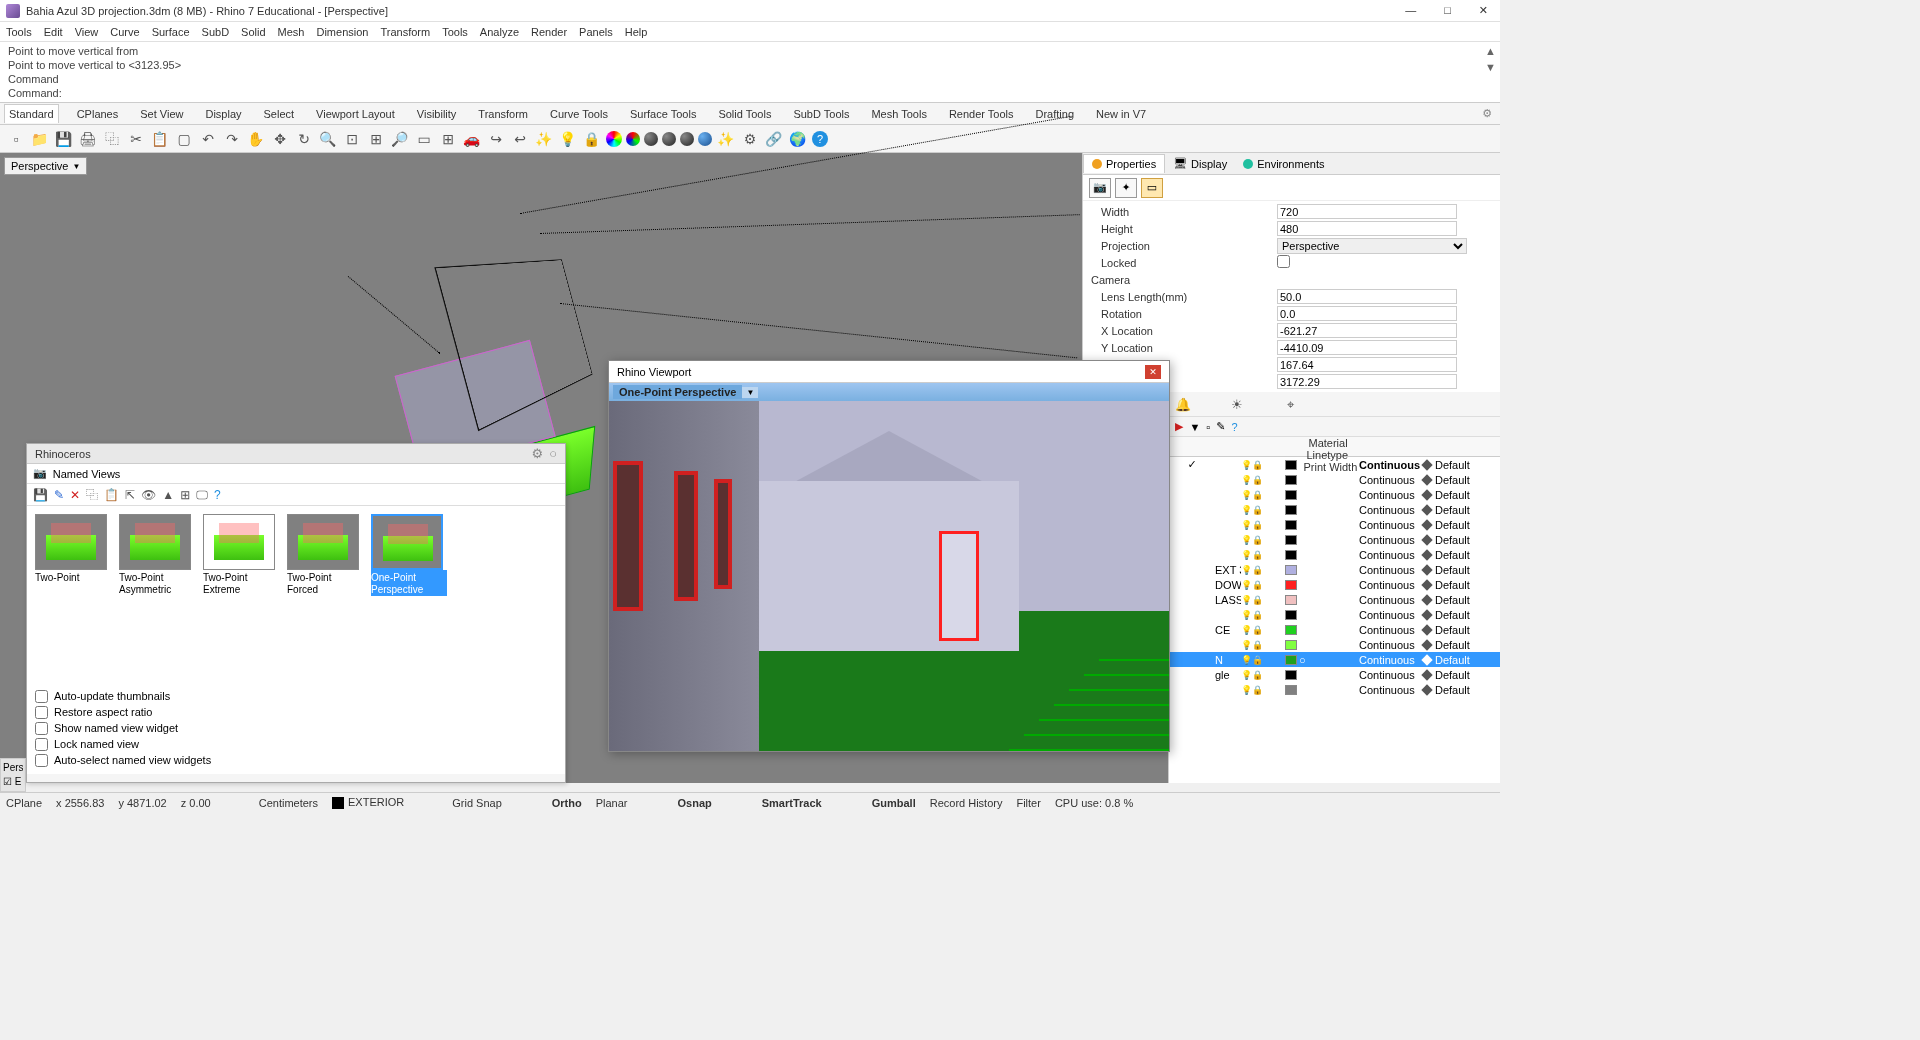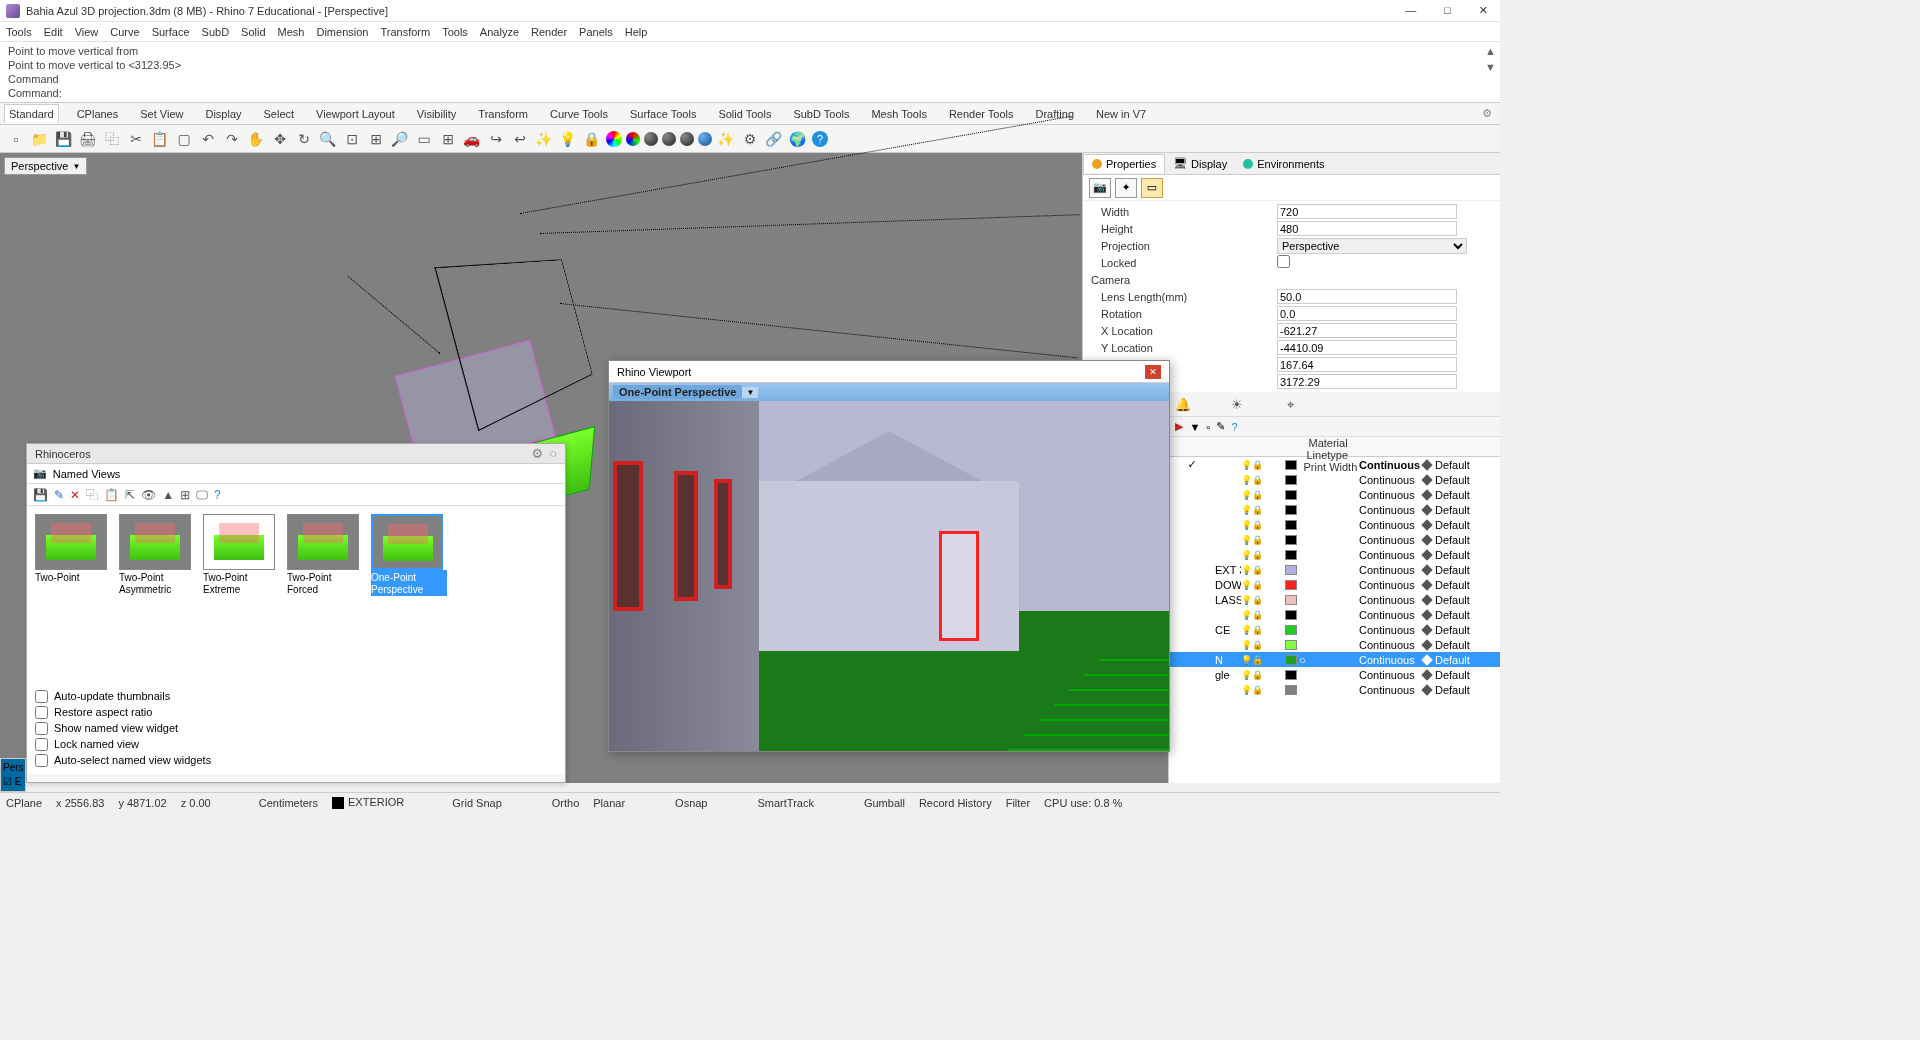--- a/index.html
+++ b/index.html
@@ -124,27 +124,27 @@
 .nvpanel .thumb .img { width: 72px; height: 56px; border: 1px solid #888; background: #808080; position: relative; overflow: hidden; }
 .nvpanel .thumb.sel .img { border: 2px solid #3399ff; }
 .nvpanel .thumb.sel .cap { background: #3399ff; color: #fff; }
 .nvpanel .thumb .img .mini { position: absolute; left: 10px; top: 20px; width: 50px; height: 25px; background: linear-gradient(#7aff2a,#3ec010); }
 .nvpanel .thumb .img .minib { position: absolute; left: 15px; top: 8px; width: 40px; height: 20px; background: rgba(255,100,100,0.4); }
 .nvpanel .thumb .cap { text-align: left; padding: 2px 0; font-size: 10px; line-height: 12px; height: 26px; }
 .nvpanel .opts { padding: 4px 8px; background: #fff; }
 .nvpanel .opts label { display: flex; align-items: flex-start; gap: 6px; height: 16px; font-size: 11px; }
 
 
-.leftstub { position: absolute; left: 0; top: 605px; width: 26px; background: #0369a1; border: 1px solid #ccc; z-index: 12; padding: 2px; }
+.leftstub { position: absolute; left: 0; top: 605px; width: 26px; background: #e5e5e5; border: 1px solid #ccc; z-index: 12; padding: 2px; }
 .leftstub div { font-size: 10px; line-height: 14px; white-space: nowrap; overflow: hidden; }
 
 
 .statusbar { position: absolute; bottom: 0; left: 0; right: 0; height: 20px; background: #f0f0f0; border-top: 1px solid #ccc; display: flex; align-items: center; padding: 0 6px; gap: 14px; font-size: 11px; }
 .statusbar .fld { color: #333; }
-.statusbar .fld.bold { font-weight: normal; padding-left: 36px; }
+.statusbar .fld.bold { font-weight: bold; padding-left: 36px; }
 .statusbar .swatch { width: 12px; height: 12px; background: #000; display: inline-block; vertical-align: middle; margin-right: 4px; }
 .statusbar .sep { flex: 0 0 20px; }
 </style>
 </head>
 <body>
 
 <div class="titlebar">
   <div class="logo"></div>
   <div class="title">Bahia Azul 3D projection.3dm (8 MB) - Rhino 7 Educational - [Perspective]</div>
   <div class="winbtns">

